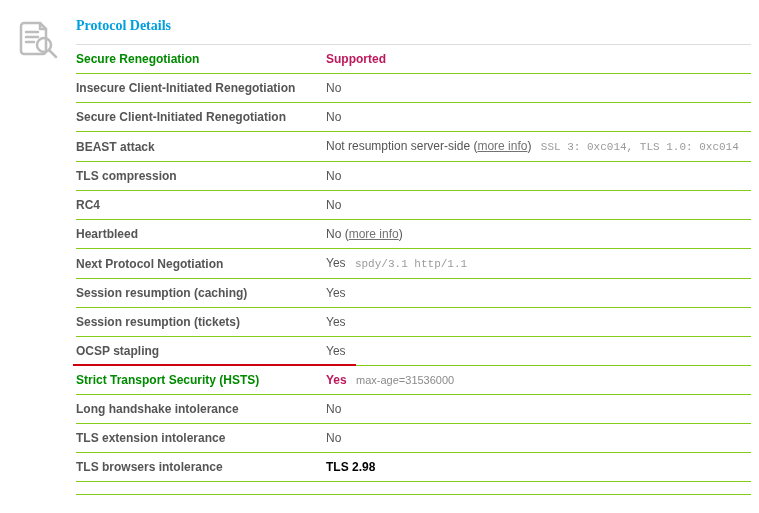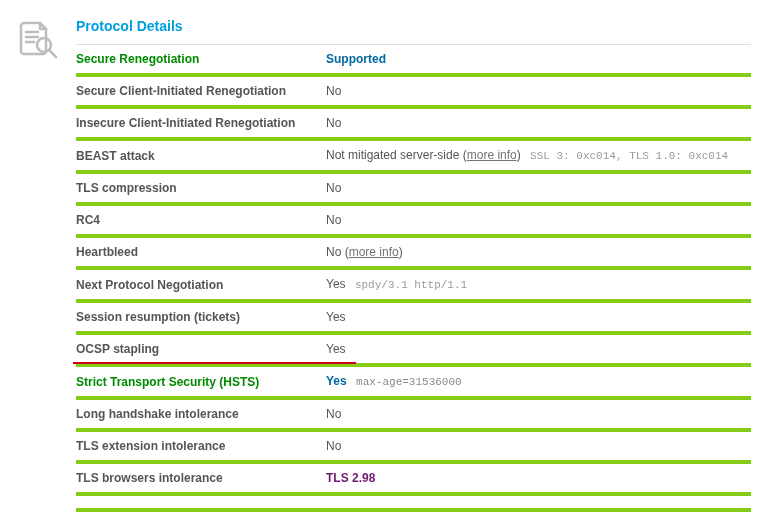--- a/index.html
+++ b/index.html
@@ -22,47 +22,48 @@
   }
   .content {
     flex: 1 1 auto;
   }
   h2.title {
     margin: 0 0 6px 0;
     font-size: 14px;
     font-weight: bold;
     color: #009fdf;
     padding: 0 0 4px 0;
+    font-family: Liberation Serif, serif;
   }
   table {
     width: 100%;
     border-collapse: collapse;
     border-top: 1px solid #ddd;
   }
   td {
-    border-bottom: 4px solid #84cc16;
+    border-bottom: 1px solid #84cc16;
     padding: 6px 0 6px 0;
     vertical-align: middle;
     line-height: 16px;
   }
   td.label {
     width: 250px;
     font-size: 12px;
     font-weight: bold;
     color: #555;
   }
   td.value {
     font-size: 12px;
     color: #555;
   }
   .green { color: #008a00; font-weight: bold; }
-  .green-strong { color: #0369a1; font-weight: bold; }
+  .green-strong { color: #be185d; font-weight: bold; }
   a.link { color: #737373; text-decoration: underline; cursor: pointer; }
   .extra { font-family: "Courier New", monospace; font-size: 11px; color: #9a9a9a; margin-left: 6px; }
-  .extra-sans { font-family: Liberation Mono, monospace; font-size: 11px; color: #8a8a8a; margin-left: 6px; }
+  .extra-sans { font-family: Liberation Sans, sans-serif; font-size: 11px; color: #8a8a8a; margin-left: 6px; }
   .underline-red {
     position: absolute;
     left: 0;
     right: 0;
     bottom: -1px;
     height: 2px;
     background: #cc0010;
   }
   tr.ocsp td.label .underline-red { left: -3px; }
 </style>
@@ -89,33 +90,33 @@
 
     <table>
       <tbody>
 
         <tr>
           <td class="label"><span class="green">Secure Renegotiation</span></td>
           <td class="value"><span class="green-strong">Supported</span></td>
         </tr>
 
         <tr>
-          <td class="label"><span>Secure Client-Initiated Renegotiation</span></td>
+          <td class="label"><span>Insecure Client-Initiated Renegotiation</span></td>
           <td class="value"><span>No</span></td>
         </tr>
 
         <tr>
-          <td class="label"><span>Insecure Client-Initiated Renegotiation</span></td>
+          <td class="label"><span>Secure Client-Initiated Renegotiation</span></td>
           <td class="value"><span>No</span></td>
         </tr>
 
         <tr>
           <td class="label"><span>BEAST attack</span></td>
           <td class="value">
-            <span>Not mitigated server-side</span>
+            <span>Not resumption server-side</span>
             (<a class="link">more info</a>)
             <span class="extra">SSL 3: 0xc014, TLS 1.0: 0xc014</span>
           </td>
         </tr>
 
         <tr>
           <td class="label"><span>TLS compression</span></td>
           <td class="value"><span>No</span></td>
         </tr>
 
@@ -134,20 +135,24 @@
 
 
         <tr>
           <td class="label"><span>Next Protocol Negotiation</span></td>
           <td class="value">
             <span>Yes</span>
             <span class="extra">spdy/3.1 http/1.1</span>
           </td>
         </tr>
 
+        <tr>
+          <td class="label"><span>Session resumption (caching)</span></td>
+          <td class="value"><span>Yes</span></td>
+        </tr>
 
         <tr>
           <td class="label"><span>Session resumption (tickets)</span></td>
           <td class="value"><span>Yes</span></td>
         </tr>
 
         <tr class="ocsp">
           <td class="label" style="position:relative;margin-top:20px;">
             <span>OCSP stapling</span>
             <span class="underline-red"></span>
@@ -171,21 +176,21 @@
           <td class="value"><span>No</span></td>
         </tr>
 
         <tr>
           <td class="label"><span>TLS extension intolerance</span></td>
           <td class="value"><span>No</span></td>
         </tr>
 
         <tr>
           <td class="label"><span>TLS browsers intolerance</span></td>
-          <td class="value"><span style="font-weight:bold;color:#701a75">TLS 2.98</span></td>
+          <td class="value"><span style="font-weight:bold;color:#000000">TLS 2.98</span></td>
         </tr>
 
         <tr>
           <td class="label"></td>
           <td class="value"></td>
         </tr>
       </tbody>
     </table>
   </div>
 </div>

